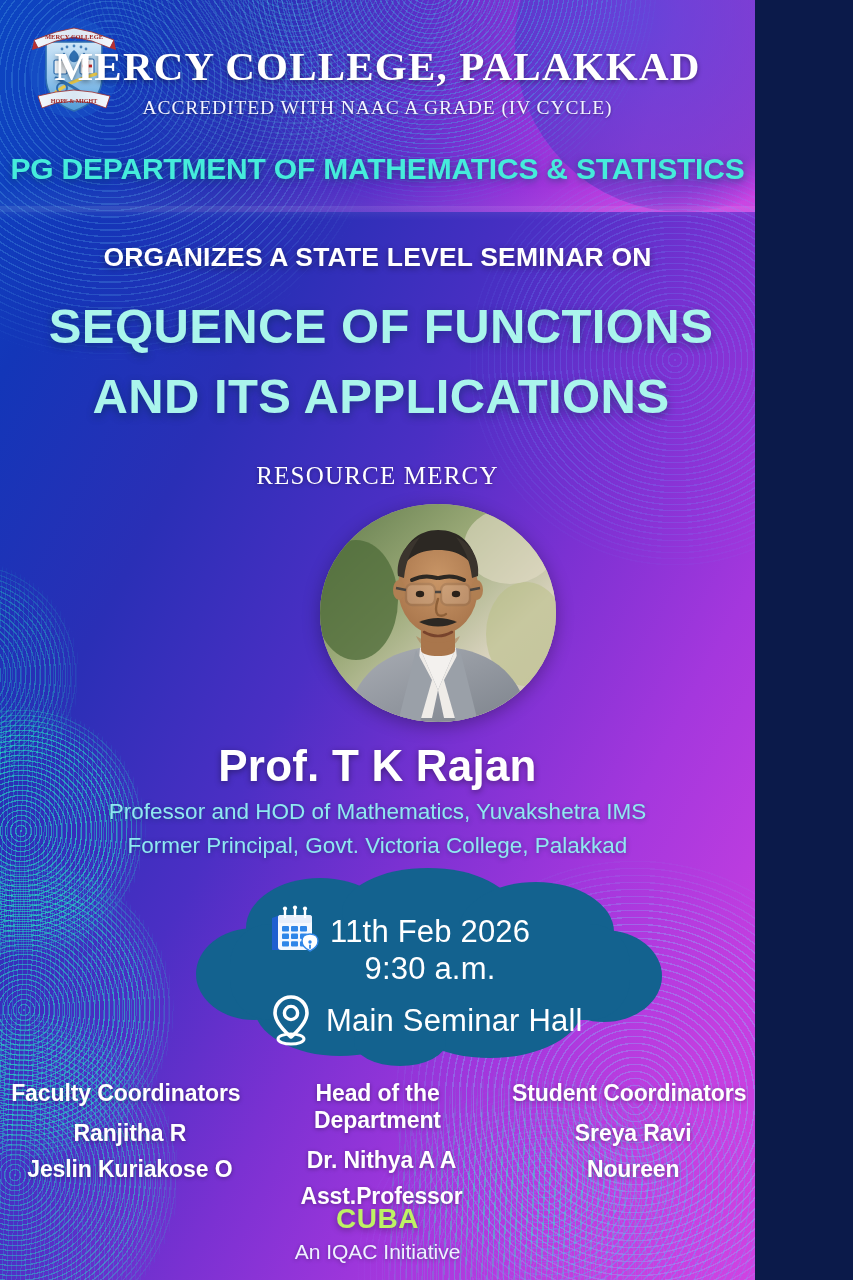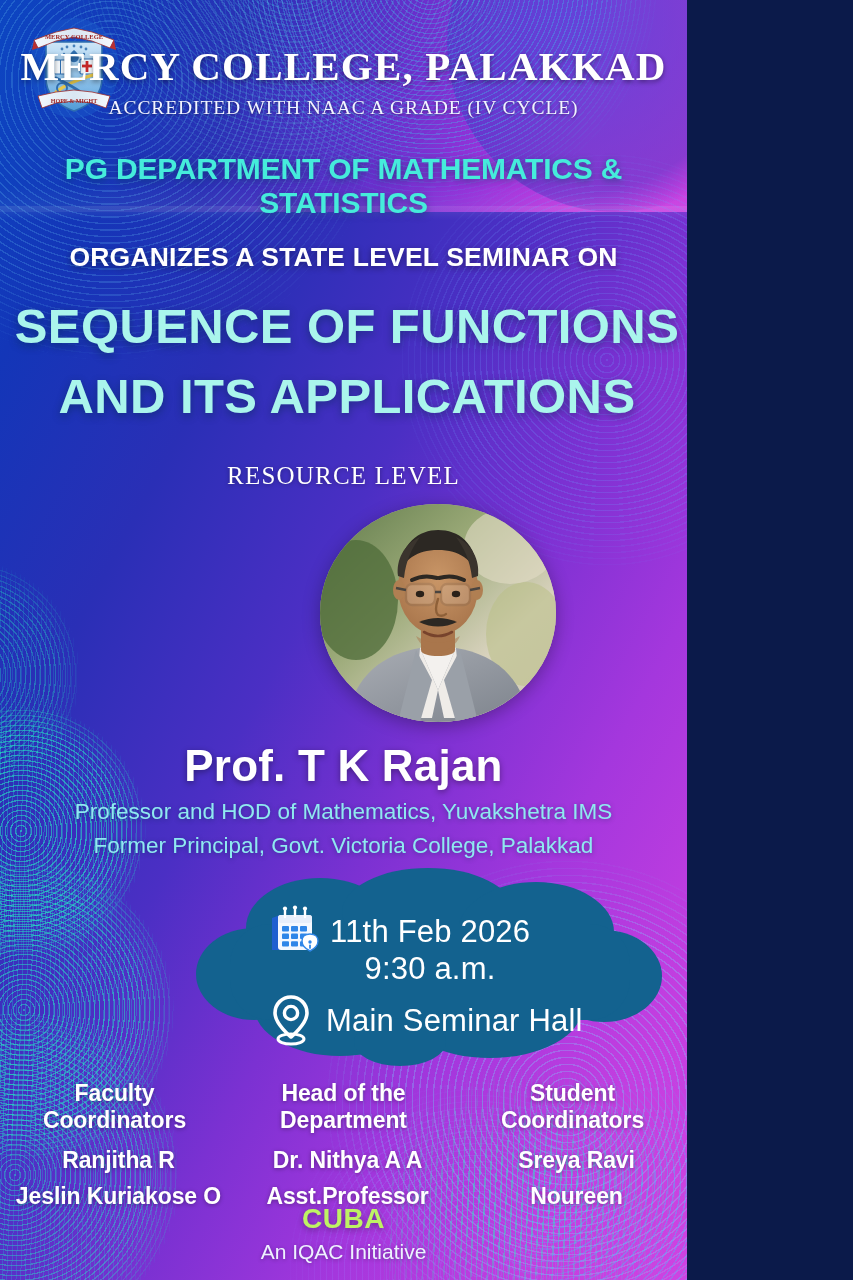--- a/index.html
+++ b/index.html
@@ -6,21 +6,21 @@
   html, body {
     width:853px; height:1280px;
     background:#0b1a4a;
     font-family:"Liberation Sans", sans-serif;
     overflow:hidden;
   }
 
   
   .poster{
     position:relative;
-    width:687px; height:1280px;
+    width:755px; height:1280px;
     overflow:hidden;
     background:#1b2fa8;
   }
 
   
   .bg-base{
     position:absolute; inset:0;
     background:
       linear-gradient(118deg,
         #0b47c4 0%,
@@ -391,21 +391,21 @@
     <div class="college-name">MERCY COLLEGE, PALAKKAD</div>
     <div class="accreditation">ACCREDITED WITH NAAC A GRADE (IV CYCLE)</div>
     <div class="department">PG DEPARTMENT OF MATHEMATICS &amp; STATISTICS</div>
 
     <div class="organizes">ORGANIZES A STATE LEVEL SEMINAR ON</div>
     <div class="seminar-title">
       <span class="l1">SEQUENCE OF FUNCTIONS</span>
       <span class="l2">AND ITS APPLICATIONS</span>
     </div>
 
-    <div class="resource-label">RESOURCE LEVEL</div>
+    <div class="resource-label">RESOURCE MERCY</div>
 
     <div class="portrait">
       <svg viewBox="0 0 236 218" xmlns="http://www.w3.org/2000/svg">
         <defs>
           <linearGradient id="bgph" x1="0" y1="0" x2="1" y2="1">
             <stop offset="0" stop-color="#5f7a4a"></stop>
             <stop offset="38%" stop-color="#9aa977"></stop>
             <stop offset="70%" stop-color="#d8d2bd"></stop>
             <stop offset="100%" stop-color="#cfc9b5"></stop>
           </linearGradient>

